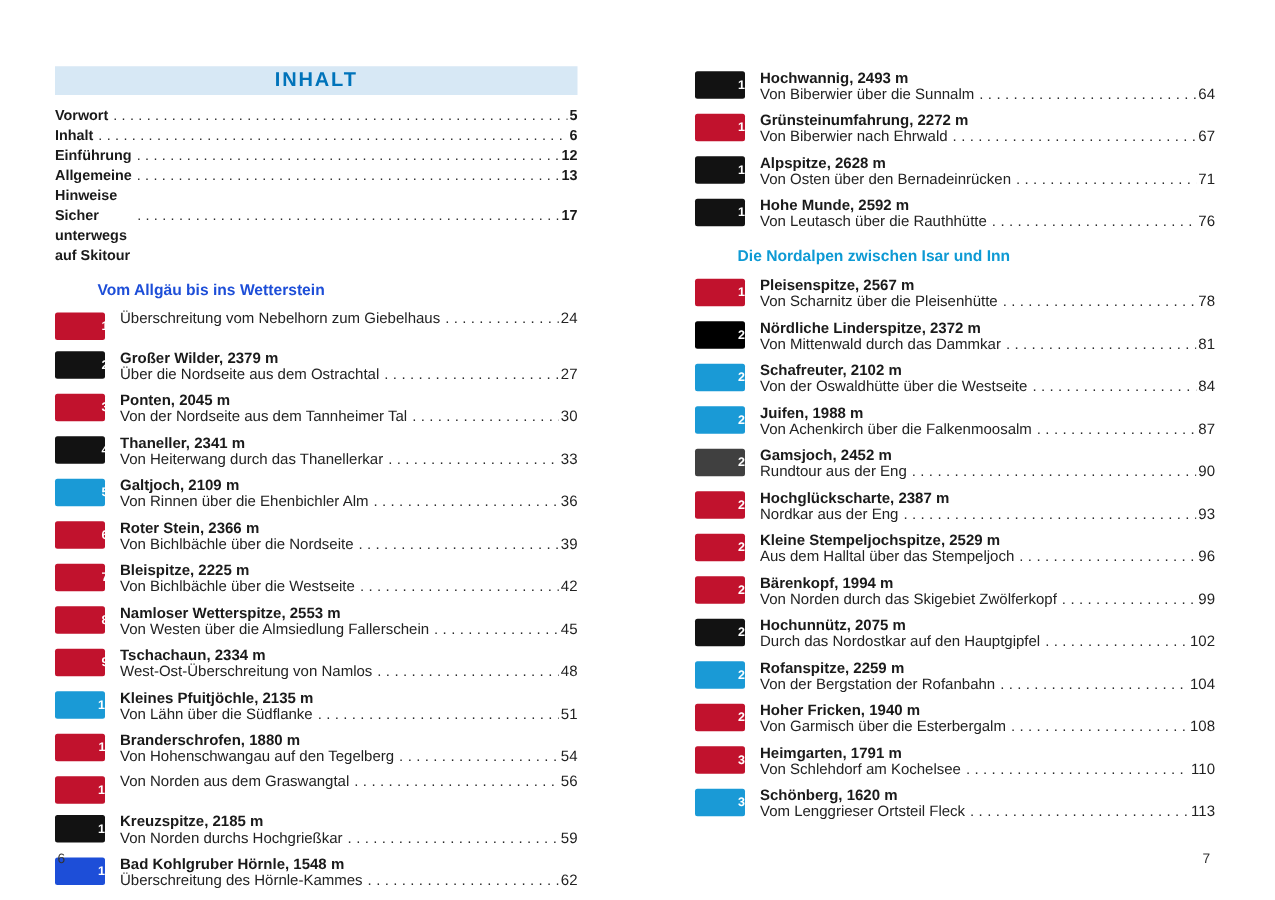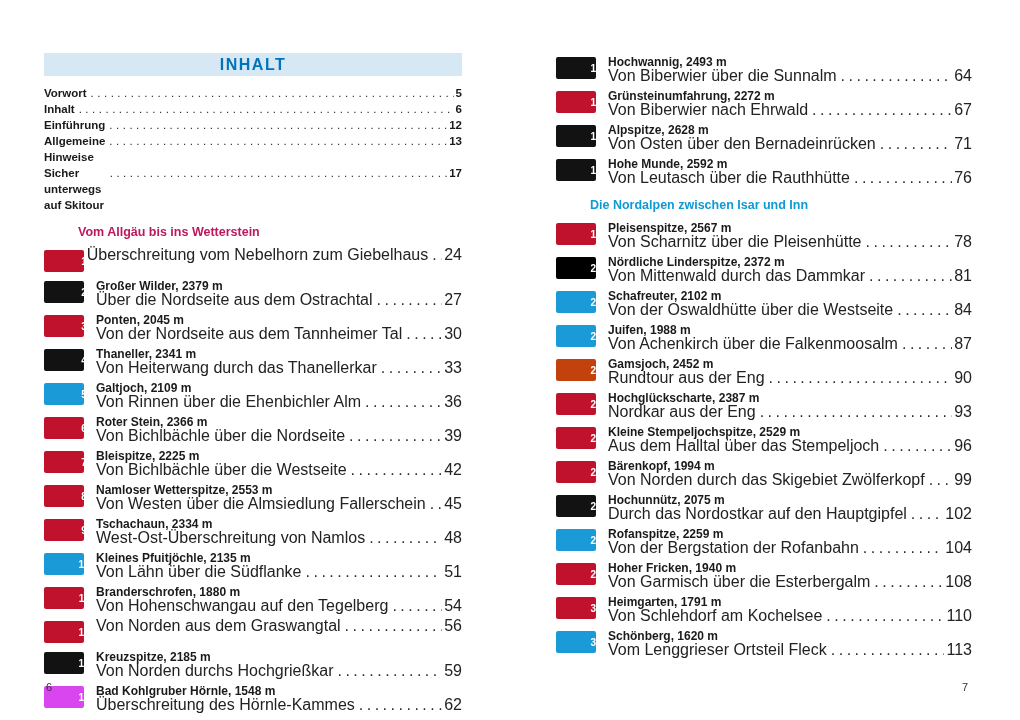--- a/index.html
+++ b/index.html
@@ -64,24 +64,23 @@
   .entry-title {
     font-weight: bold;
     font-size: 12px;
     line-height: 13px;
     padding-top: 1px;
     white-space: nowrap;
   }
   .entry-sub {
     display: flex;
     align-items: baseline;
-    font-size: 16px;
+    font-size: 12px;
     line-height: 13px;
     color: #222222;
-    justify-content: flex-end;
   }
   .sub-text { white-space: nowrap; }
 
   .leader {
     flex: 1 1 auto;
     overflow: hidden;
     white-space: nowrap;
     letter-spacing: 3.5px;
     margin: 0 2px 0 4px;
     color: #2a2a2a;
@@ -128,21 +127,21 @@
           <span class="fm-label">Allgemeine Hinweise</span>
           <span class="leader">..................................................................................................................................</span>
           <span class="pg">13</span>
         </div>
         <div class="fm-row">
           <span class="fm-label">Sicher unterwegs auf Skitour</span>
           <span class="leader">..................................................................................................................................</span>
           <span class="pg">17</span>
         </div>
       </div>
-    <div class="section-header" style="color: #be185d;">Vom Allgäu bis ins Wetterstein</div>
+    <div class="section-header" style="color: #1d4ed8;">Vom Allgäu bis ins Wetterstein</div>
     <div id="entries-left">
         <div class="entry">
           <div class="num-box" style="background-color: rgb(193, 18, 45);">1</div>
           <div class="entry-body">
             <div class="entry-sub">
               <span class="sub-text">Überschreitung vom Nebelhorn zum Giebelhaus</span>
               <span class="leader">..................................................................................................................................</span>
               <span class="pg">24</span>
             </div>
           </div>
@@ -272,21 +271,21 @@
           <div class="entry-body">
             <div class="entry-title">Kreuzspitze, 2185 m</div>
             <div class="entry-sub">
               <span class="sub-text">Von Norden durchs Hochgrießkar</span>
               <span class="leader">..................................................................................................................................</span>
               <span class="pg">59</span>
             </div>
           </div>
         </div>
         <div class="entry">
-          <div class="num-box" style="background-color: #d946ef;">14</div>
+          <div class="num-box" style="background-color: #1d4ed8;">14</div>
           <div class="entry-body">
             <div class="entry-title">Bad Kohlgruber Hörnle, 1548 m</div>
             <div class="entry-sub">
               <span class="sub-text">Überschreitung des Hörnle-Kammes</span>
               <span class="leader">..................................................................................................................................</span>
               <span class="pg">62</span>
             </div>
           </div>
         </div>
       </div>
@@ -379,21 +378,21 @@
           <div class="entry-body">
             <div class="entry-title">Juifen, 1988 m</div>
             <div class="entry-sub">
               <span class="sub-text">Von Achenkirch über die Falkenmoosalm</span>
               <span class="leader">..................................................................................................................................</span>
               <span class="pg">87</span>
             </div>
           </div>
         </div>
         <div class="entry">
-          <div class="num-box" style="background-color: #c2410c;">23</div>
+          <div class="num-box" style="background-color: #404040;">23</div>
           <div class="entry-body">
             <div class="entry-title">Gamsjoch, 2452 m</div>
             <div class="entry-sub">
               <span class="sub-text">Rundtour aus der Eng</span>
               <span class="leader">..................................................................................................................................</span>
               <span class="pg">90</span>
             </div>
           </div>
         </div>
         <div class="entry">

